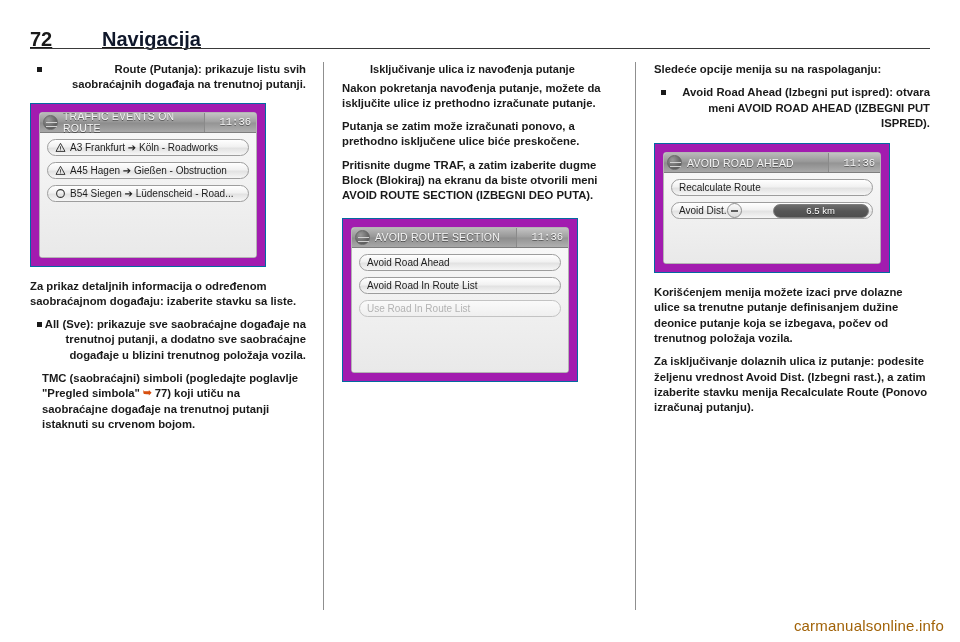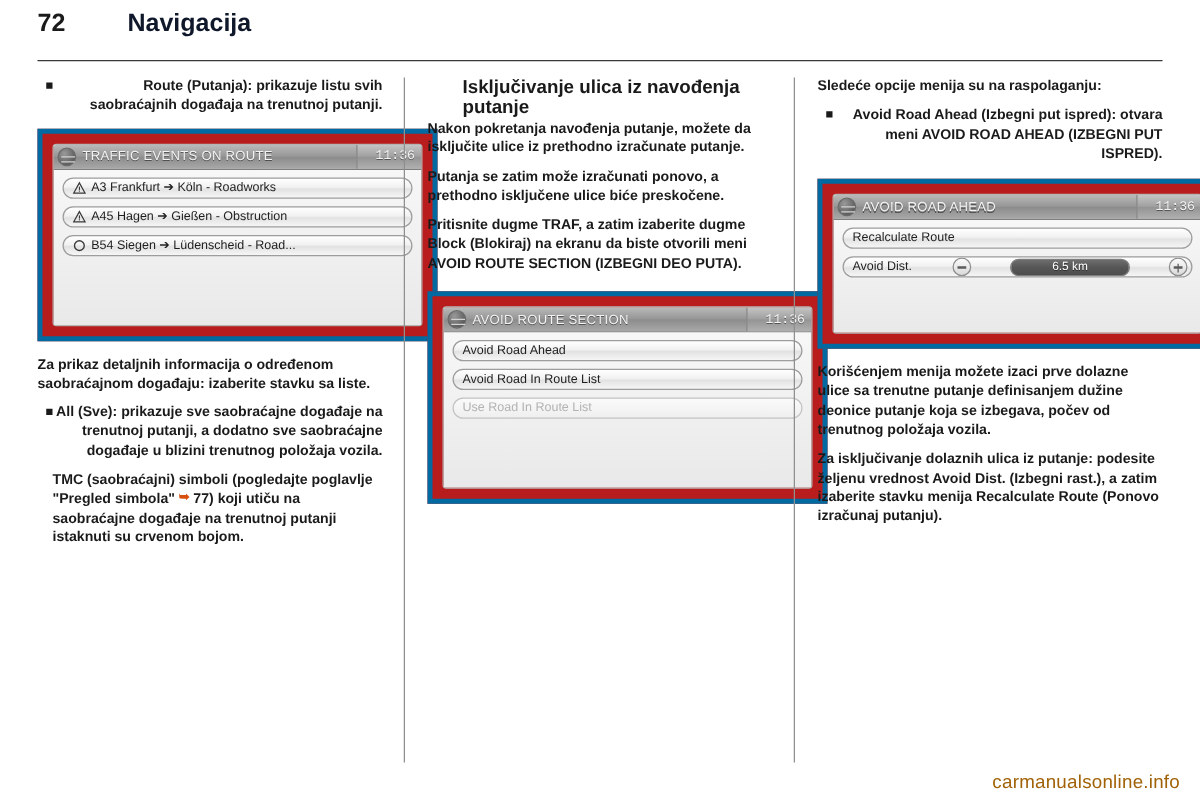--- a/index.html
+++ b/index.html
@@ -13,24 +13,25 @@
   .page {
     position: relative;
     width: 960px; height: 642px;
     background: #ffffff;
     padding: 0;
   }
 
   
   .header {
     position: absolute;
-    left: 30px; top: 8px;
+    left: 30px; top: 28px;
     width: 900px;
     display: flex;
     align-items: center;
+    text-decoration: underline;
   }
   .page-num {
     font-size: 20px;
     font-weight: bold;
     letter-spacing: 0px;
     width: 72px;
     color: #1a1a1a;
   }
   .page-title {
     font-size: 20px;
@@ -66,21 +67,21 @@
   
   p {
     font-size: 11.3px;
     line-height: 15.3px;
     font-weight: bold;
     color: #1a1a1a;
     margin-bottom: 8px;
     text-align: left;
   }
   .h2 {
-    font-size: 15px;
+    font-size: 11px;
     line-height: 15.5px;
     font-weight: bold;
     margin-bottom: 3px;
     padding-left: 28px;
   }
   .bullet {
     display: flex;
     margin-bottom: 8px;
     text-align: right;
   }
@@ -114,25 +115,25 @@
   .pgref-icon {
     display: inline-block;
     color: #d8500f;
     font-weight: bold;
     font-size: 10.5px;
     transform: translateY(-1px);
   }
 
   
   .shot {
-    background: #b91c1c;
-    border: 4px solid #0369a1;
+    background: #a21caf;
+    border: 1px solid #0369a1;
     padding: 8px 8px 8px 8px;
     margin: 10px 0 12px 0;
-    width: 320px;
+    width: 236px;
   }
   .shot-inner {
     background: linear-gradient(180deg,#fdfdfd 0%,#f2f2f2 100%);
     border: 1px solid #b4b4b4;
     border-radius: 3px;
     padding: 0;
     overflow: hidden;
   }
   .nav-bar {
     height: 20px;

